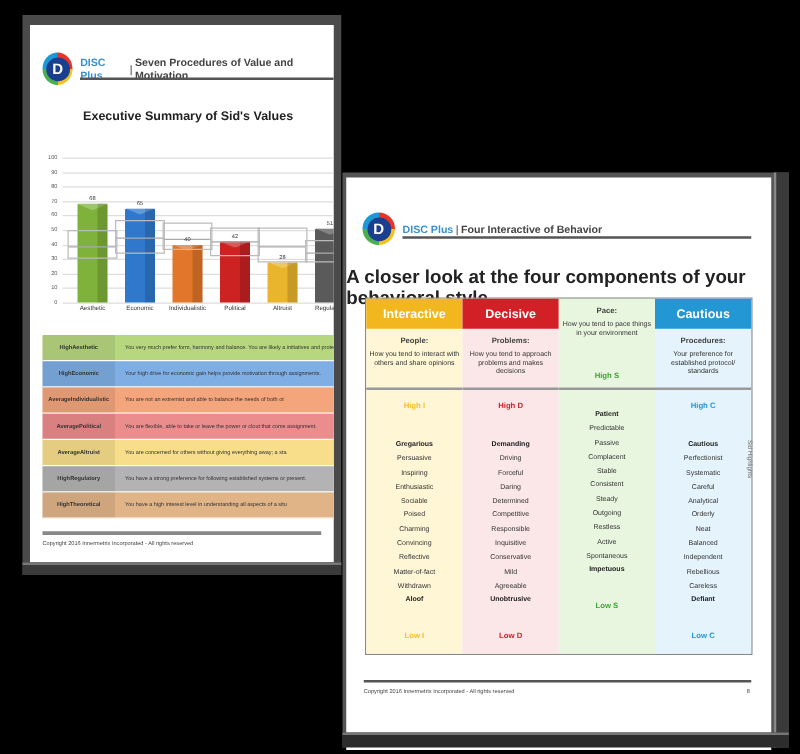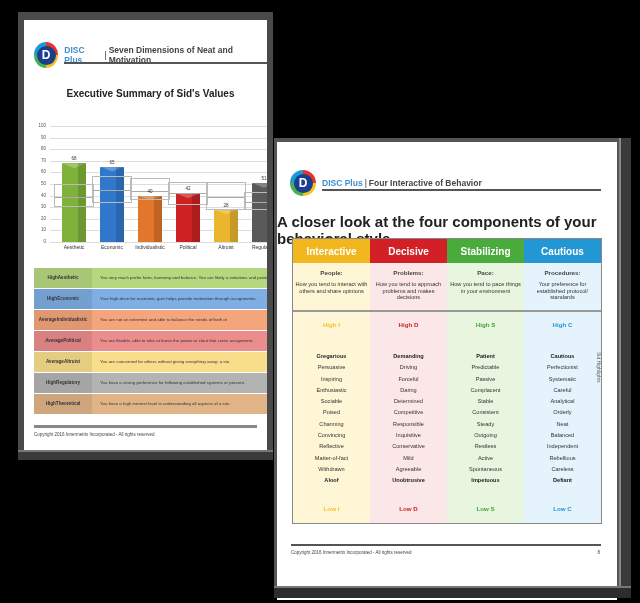--- a/index.html
+++ b/index.html
@@ -78,21 +78,21 @@
 <div class="stage">
 
   <div class="page-left">
     <div class="sheet">
       <div class="hdr" style="left:10px; top:22px;">
         <div class="logo">
             <div class="inner">D</div>
           </div>
         <span class="brand">DISC Plus</span>
         <span class="sep">|</span>
-        <span class="doc-title">Seven Dimensions of Neat and Motivation</span>
+        <span class="doc-title">Seven Procedures of Value and Motivation</span>
       </div>
       <div class="hdr-line" style="left:40px; right:0; top:42px;"></div>
       <div class="chart-title" style="top:68px;">Executive Summary of Sid's Values</div>
 
       <div class="chart" id="chart">
           <div class="grid" style="top: 4px;"></div>
           <div class="ytick" style="top: 1px;">100</div>
           <div class="grid" style="top: 15.6px;"></div>
           <div class="ytick" style="top: 12.6px;">90</div>
           <div class="grid" style="top: 27.2px;"></div>
@@ -268,21 +268,20 @@
               <div>Responsible</div>
               <div>Inquisitive</div>
               <div>Conservative</div>
               <div>Mild</div>
               <div>Agreeable</div>
               <div class="bold">Unobtrusive</div>
             </div>
             <div class="dlow" style="color: rgb(211, 32, 39);">Low D</div>
           </div>
           <div class="dcol" style="background: rgb(233, 246, 223);">
-            <div class="dhead" style="background: linear-gradient(rgb(74, 171, 61) 0%, rgb(74, 171, 61) 100%);">Stabilizing</div>
             <div class="ddim">Pace:</div>
             <div class="ddesc">How you tend to pace things in your environment</div>
             <div class="ddivider"></div>
             <div class="dhigh" style="color: rgb(63, 165, 53);">High S</div>
             <div class="dtraits">
               <div class="bold">Patient</div>
               <div>Predictable</div>
               <div>Passive</div>
               <div>Complacent</div>
               <div>Stable</div>

